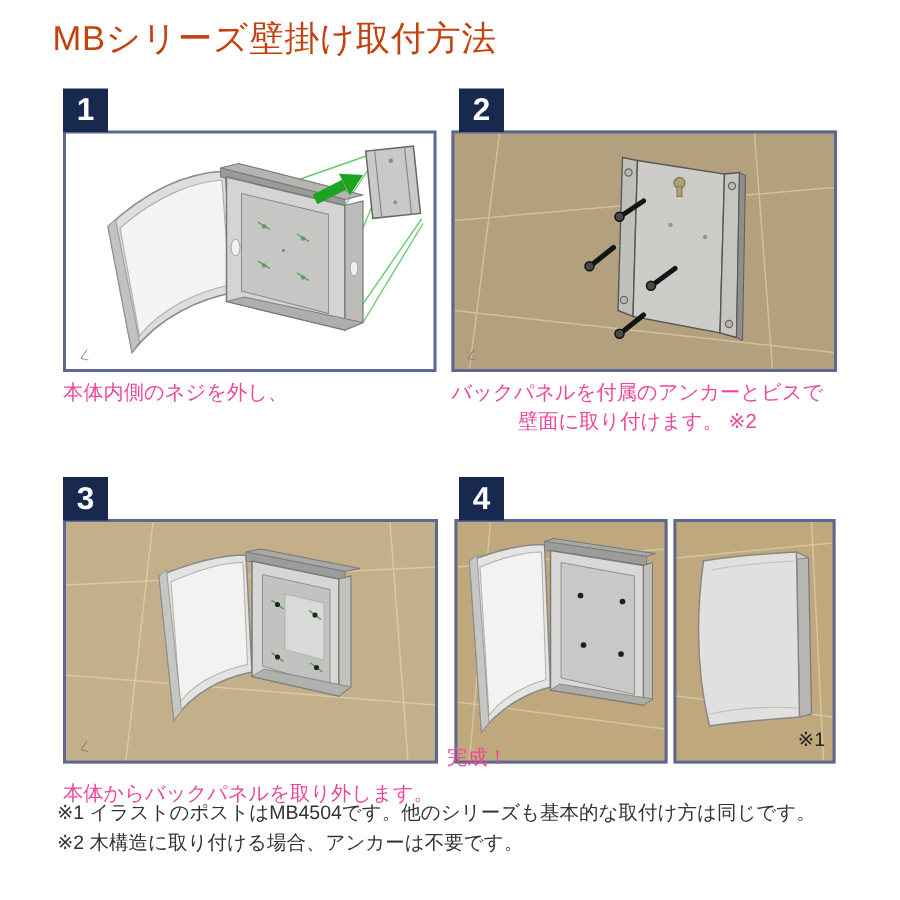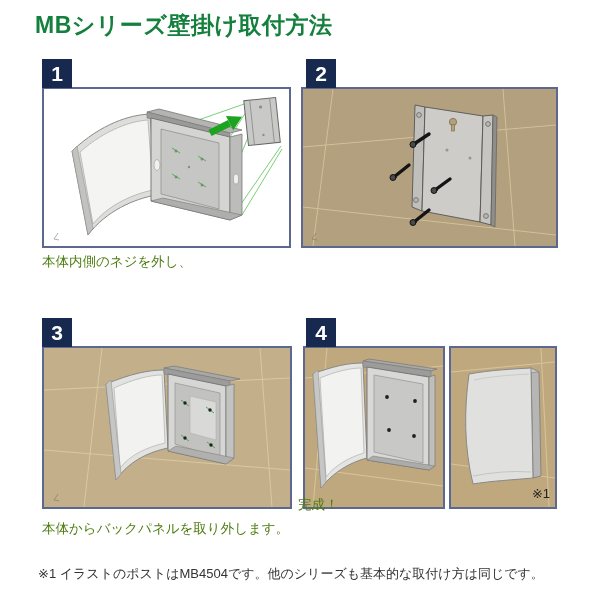--- a/index.html
+++ b/index.html
@@ -3,38 +3,38 @@
 <meta charset="utf-8">
 <style>
   html,body{margin:0;padding:0;}
   body{
     width:600px;height:600px;position:relative;background:#ffffff;
     font-family:"Liberation Sans","DejaVu Sans",sans-serif;
     overflow:hidden;
   }
   .title{
     position:absolute;left:35px;top:10px;margin:0;
-    font-size:23px;font-weight:bold;color:#15803d;letter-spacing:.5px;
+    font-size:23px;font-weight:normal;color:#c2410c;letter-spacing:.5px;
   }
   .badge{
     position:absolute;width:30px;height:29px;background:#17294e;color:#fff;
     display:flex;align-items:center;justify-content:center;
     font-size:21px;font-weight:bold;z-index:2;
   }
   .panel{
     position:absolute;border:2px solid #5d6890;box-sizing:border-box;
     background:#fff;overflow:hidden;
   }
   .panel.tan{background:#b2a07e;}
   .panel svg{display:block;}
   .caption{
-    position:absolute;font-size:13.5px;line-height:19px;color:#4d7c0f;text-align:center;
+    position:absolute;font-size:13.5px;line-height:19px;color:#ec4899;text-align:center;
   }
   .footnotes{
-    position:absolute;left:38px;top:564px;font-size:13px;line-height:20px;color:#333;
+    position:absolute;left:38px;top:532px;font-size:13px;line-height:20px;color:#333;
   }
   .annot{
     position:absolute;right:5px;bottom:6px;font-size:13px;color:#222;z-index:2;
   }
   .subpanel{position:absolute;top:0;bottom:0;}
 </style>
 </head>
 <body>
 
 <div>
@@ -153,20 +153,22 @@
         </g>
         <g>
           <line x1="111" y1="133" x2="126" y2="121" stroke="#141414" stroke-width="3.4"></line>
           <circle cx="110" cy="133.5" r="3" fill="#4a4a4a" stroke="#111" stroke-width="1"></circle>
         </g>
       </g>
       <path d="M9,150 L13,144 M9,150 L14,151" stroke="#8f8370" stroke-width="0.8" fill="none"></path>
     </svg>
   </div>
   <div class="caption" style="left:301px;top:252px">
+    <div>バックパネルを付属のアンカーとビスで</div>
+    <div>壁面に取り付けます。 ※2</div>
   </div>
 
   <div class="badge" style="left:42px;top:318px">3</div>
   <div class="panel tan" style="left:42px;top:346px;width:250px;height:163px;background:#c3b08a">
     <svg width="246" height="159" viewBox="0 0 246 159">
       <rect x="0" y="0" width="246" height="159" fill="#c3b08a"></rect>
       <g stroke="#d9c8a2" stroke-width="1">
         <line x1="0" y1="42" x2="246" y2="30"></line>
         <line x1="0" y1="102" x2="246" y2="122"></line>
         <line x1="58" y1="0" x2="40" y2="159"></line>
@@ -256,15 +258,16 @@
       </svg>
       <div class="annot">※1</div>
     </div>
   </div>
   <div class="caption" style="left:298px;top:495px">
     <div>完成！</div>
   </div>
 
   <div class="footnotes">
     <div>※1 イラストのポストはMB4504です。他のシリーズも基本的な取付け方は同じです。</div>
+    <div>※2 木構造に取り付ける場合、アンカーは不要です。</div>
   </div>
 
 </div>
 
 </body></html>

